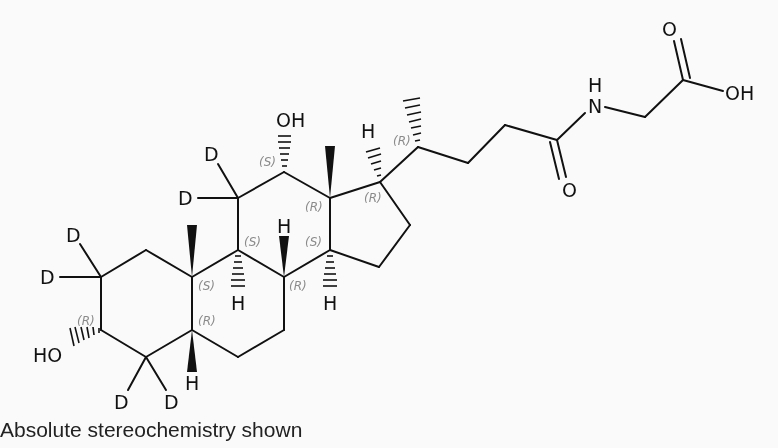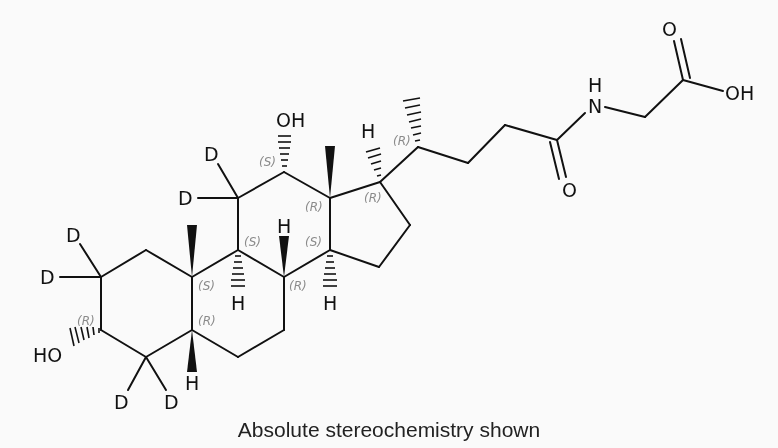--- a/index.html
+++ b/index.html
@@ -2,21 +2,21 @@
 <html><head>
 <meta charset="utf-8">
 <style>
   html, body { margin: 0; padding: 0; background: #fafafa; }
   body { width: 778px; height: 448px; position: relative; overflow: hidden;
          font-family: "DejaVu Sans", sans-serif; }
   #mol { position: absolute; left: 0; top: 0; }
   .bond { stroke: #111; stroke-width: 2; fill: none; stroke-linecap: round; }
   .atom { font-family: "DejaVu Sans", sans-serif; font-size: 19px; fill: #111; }
   .stereo { font-family: "DejaVu Sans", sans-serif; font-size: 12px; font-style: italic; fill: #8a8a8a; }
-  .caption { position: absolute; left: 0; width: 778px; top: 418px; text-align: center;
+  .caption { position: absolute; left: 0; width: 778px; top: 418px; text-align: left;
              font-family: "Liberation Sans", sans-serif; font-size: 21px; color: #222; }
 </style>
 </head>
 <body>
 
 <svg id="mol" width="778" height="448" viewBox="0 0 778 448">
   <defs>
     <pattern id="hash" width="4" height="4" patternUnits="userSpaceOnUse"></pattern>
   </defs>
 

